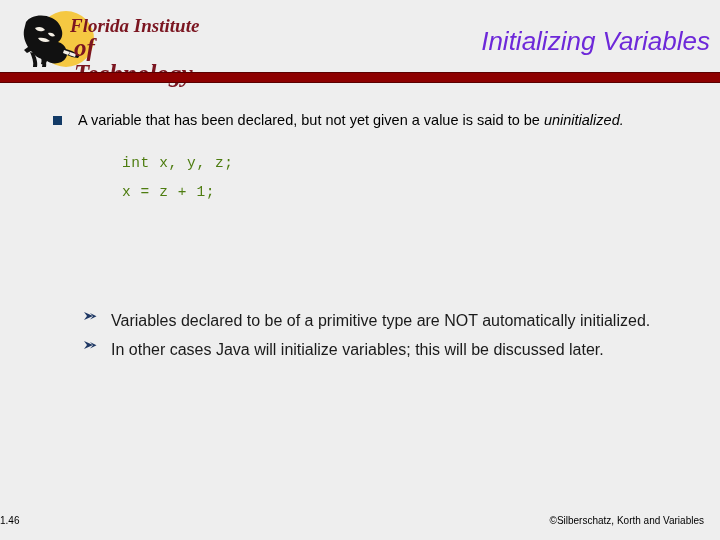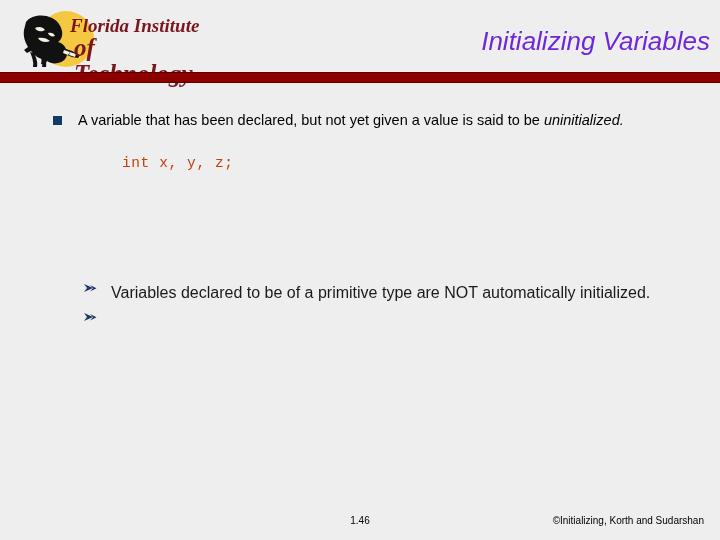--- a/index.html
+++ b/index.html
@@ -111,21 +111,21 @@
     height: 9px;
     background: #123a66;
   }
   .bullet .ital { font-style: italic; }
 
   .code {
     margin: 18px 0 16px 0;
     padding-left: 122px;
     font-family: "Liberation Mono", monospace;
     font-size: 14.5px;
-    color: #c2410c;
+    color: #4d7c0f;
     line-height: 1.98;
     letter-spacing: 0.6px;
   }
   .code-line { white-space: pre; }
 
   .subbullet {
     position: relative;
     padding-left: 111px;
     padding-right: 40px;
     font-size: 16px;
@@ -158,21 +158,20 @@
     right: 0;
     bottom: 9px;
     height: 16px;
     font-size: 10px;
     color: #000000;
   }
   .footer-page {
     position: absolute;
     left: 0;
     right: 0;
-    text-align: center;
   }
   .footer-credit {
     position: absolute;
     right: 16px;
     top: 0;
   }
 </style>
 </head>
 <body>
 
@@ -211,20 +210,21 @@
 
   <div class="body">
 
     <div class="bullet">
       <span class="bullet-marker"></span>
       <span>A variable that has been declared, but not yet given a value is said to be </span><span class="ital">uninitialized.</span>
     </div>
 
     <div class="code">
       <div class="code-line">int x, y, z;</div>
+      <div class="code-line">x = z + 1;</div>
     </div>
 
     <div class="gap-a"></div>
 
 
     <div class="gap-b"></div>
 
 
     <div class="gap-c"></div>
 
@@ -238,22 +238,23 @@
       <span>Variables declared to be of a primitive type are NOT automatically initialized.</span>
     </div>
 
     <div class="subbullet">
       <span class="subbullet-marker">
         <svg class="dart" width="13" height="11" viewBox="0 0 13 11" aria-hidden="true">
           <path d="M0 1 L9 5 L0 9 L3 5 Z" fill="#1f3864"></path>
           <path d="M6 2 L12.5 5.3 L6 8.6 L9 5.3 Z" fill="#1f3864"></path>
         </svg>
       </span>
+      <span>In other cases Java will initialize variables; this will be discussed later.</span>
     </div>
 
   </div>
 
   <div class="footer">
     <div class="footer-page">1.46</div>
-    <div class="footer-credit">©Initializing, Korth and Sudarshan</div>
+    <div class="footer-credit">©Silberschatz, Korth and Variables</div>
   </div>
 
 </div>
 
 </body></html>

